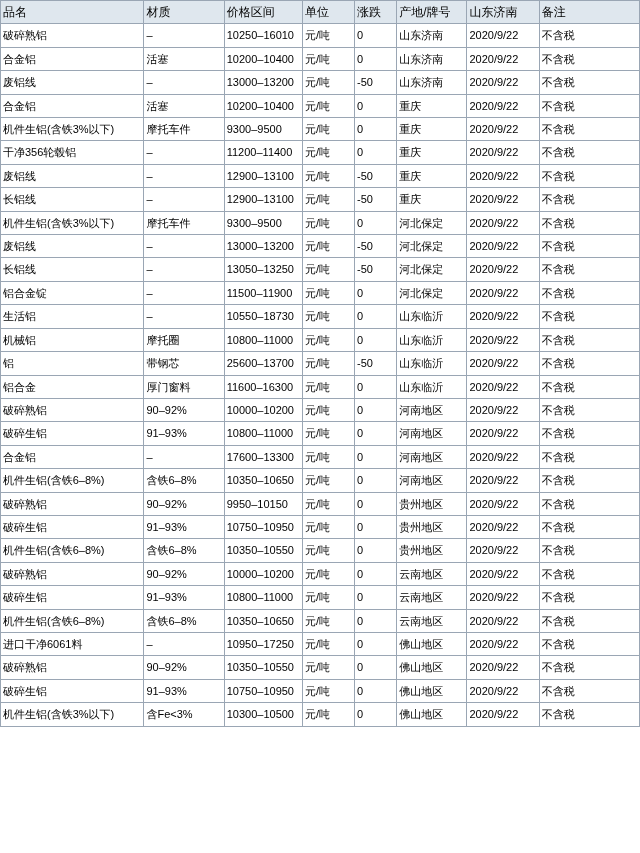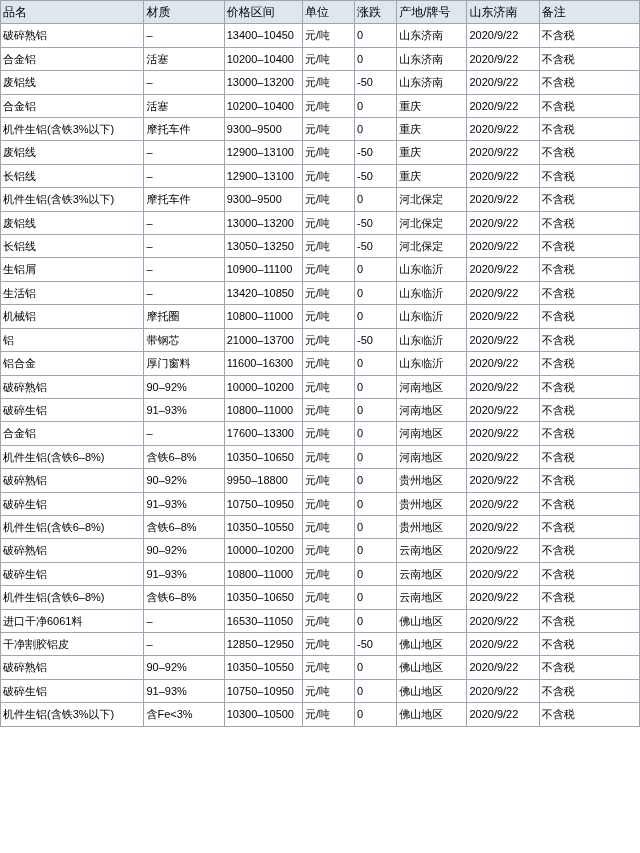--- a/index.html
+++ b/index.html
@@ -73,21 +73,21 @@
       <th>涨跌</th>
       <th>产地/牌号</th>
       <th>山东济南</th>
       <th>备注</th>
     </tr>
   </thead>
   <tbody id="table-body">
       <tr>
         <td>破碎熟铝</td>
         <td>–</td>
-        <td>13400–10450</td>
+        <td>10250–16010</td>
         <td>元/吨</td>
         <td>0</td>
         <td>山东济南</td>
         <td>2020/9/22</td>
         <td>不含税</td>
       </tr>
       <tr>
         <td>合金铝</td>
         <td>活塞</td>
         <td>10200–10400</td>
@@ -121,20 +121,30 @@
         <td>机件生铝(含铁3%以下)</td>
         <td>摩托车件</td>
         <td>9300–9500</td>
         <td>元/吨</td>
         <td>0</td>
         <td>重庆</td>
         <td>2020/9/22</td>
         <td>不含税</td>
       </tr>
       <tr>
+        <td>干净356轮毂铝</td>
+        <td>–</td>
+        <td>11200–11400</td>
+        <td>元/吨</td>
+        <td>0</td>
+        <td>重庆</td>
+        <td>2020/9/22</td>
+        <td>不含税</td>
+      </tr>
+      <tr>
         <td>废铝线</td>
         <td>–</td>
         <td>12900–13100</td>
         <td>元/吨</td>
         <td>-50</td>
         <td>重庆</td>
         <td>2020/9/22</td>
         <td>不含税</td>
       </tr>
       <tr>
@@ -171,53 +181,53 @@
         <td>长铝线</td>
         <td>–</td>
         <td>13050–13250</td>
         <td>元/吨</td>
         <td>-50</td>
         <td>河北保定</td>
         <td>2020/9/22</td>
         <td>不含税</td>
       </tr>
       <tr>
-        <td>生铝屑</td>
-        <td>–</td>
-        <td>10900–11100</td>
-        <td>元/吨</td>
-        <td>0</td>
-        <td>山东临沂</td>
+        <td>铝合金锭</td>
+        <td>–</td>
+        <td>11500–11900</td>
+        <td>元/吨</td>
+        <td>0</td>
+        <td>河北保定</td>
         <td>2020/9/22</td>
         <td>不含税</td>
       </tr>
       <tr>
         <td>生活铝</td>
         <td>–</td>
-        <td>13420–10850</td>
+        <td>10550–18730</td>
         <td>元/吨</td>
         <td>0</td>
         <td>山东临沂</td>
         <td>2020/9/22</td>
         <td>不含税</td>
       </tr>
       <tr>
         <td>机械铝</td>
         <td>摩托圈</td>
         <td>10800–11000</td>
         <td>元/吨</td>
         <td>0</td>
         <td>山东临沂</td>
         <td>2020/9/22</td>
         <td>不含税</td>
       </tr>
       <tr>
         <td>铝</td>
         <td>带钢芯</td>
-        <td>21000–13700</td>
+        <td>25600–13700</td>
         <td>元/吨</td>
         <td>-50</td>
         <td>山东临沂</td>
         <td>2020/9/22</td>
         <td>不含税</td>
       </tr>
       <tr>
         <td>铝合金</td>
         <td>厚门窗料</td>
         <td>11600–16300</td>
@@ -263,21 +273,21 @@
         <td>10350–10650</td>
         <td>元/吨</td>
         <td>0</td>
         <td>河南地区</td>
         <td>2020/9/22</td>
         <td>不含税</td>
       </tr>
       <tr>
         <td>破碎熟铝</td>
         <td>90–92%</td>
-        <td>9950–18800</td>
+        <td>9950–10150</td>
         <td>元/吨</td>
         <td>0</td>
         <td>贵州地区</td>
         <td>2020/9/22</td>
         <td>不含税</td>
       </tr>
       <tr>
         <td>破碎生铝</td>
         <td>91–93%</td>
         <td>10750–10950</td>
@@ -323,33 +333,23 @@
         <td>10350–10650</td>
         <td>元/吨</td>
         <td>0</td>
         <td>云南地区</td>
         <td>2020/9/22</td>
         <td>不含税</td>
       </tr>
       <tr>
         <td>进口干净6061料</td>
         <td>–</td>
-        <td>16530–11050</td>
-        <td>元/吨</td>
-        <td>0</td>
-        <td>佛山地区</td>
-        <td>2020/9/22</td>
-        <td>不含税</td>
-      </tr>
-      <tr>
-        <td>干净割胶铝皮</td>
-        <td>–</td>
-        <td>12850–12950</td>
-        <td>元/吨</td>
-        <td>-50</td>
+        <td>10950–17250</td>
+        <td>元/吨</td>
+        <td>0</td>
         <td>佛山地区</td>
         <td>2020/9/22</td>
         <td>不含税</td>
       </tr>
       <tr>
         <td>破碎熟铝</td>
         <td>90–92%</td>
         <td>10350–10550</td>
         <td>元/吨</td>
         <td>0</td>

